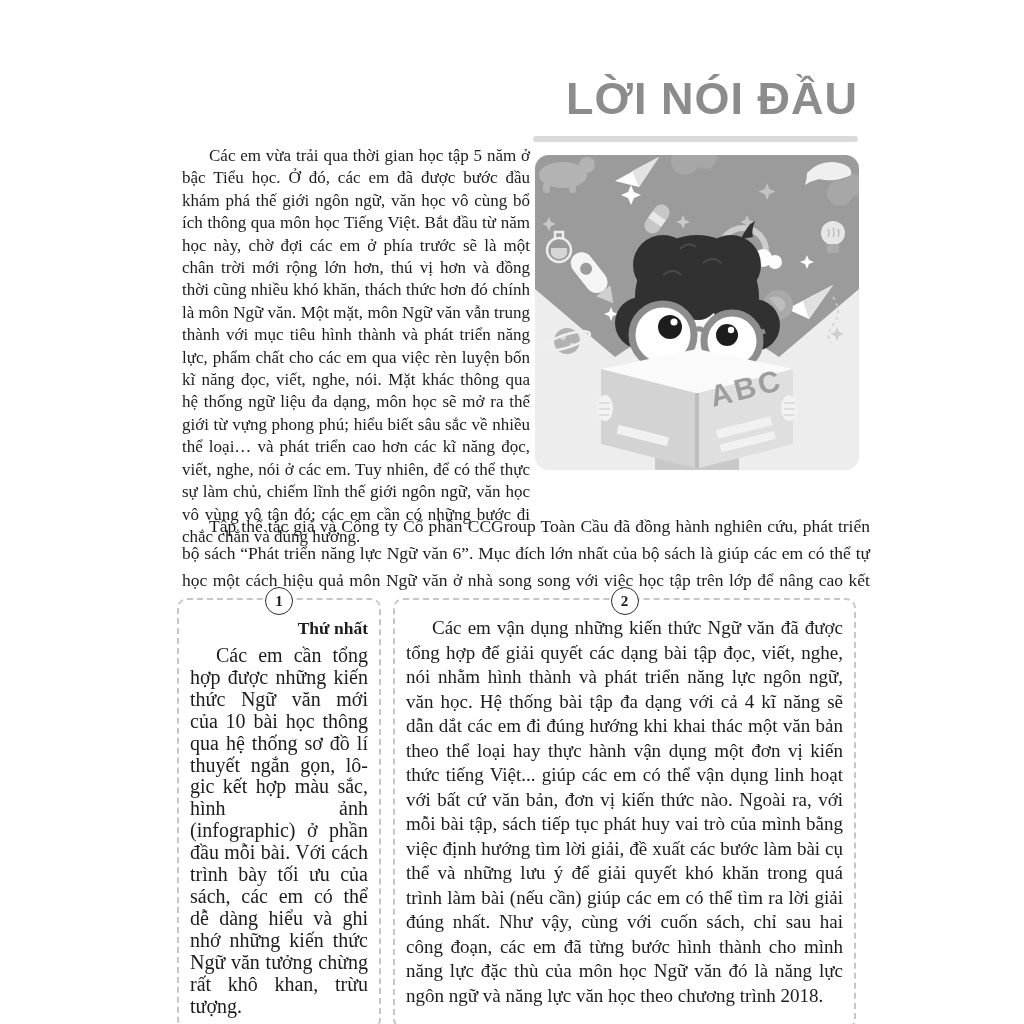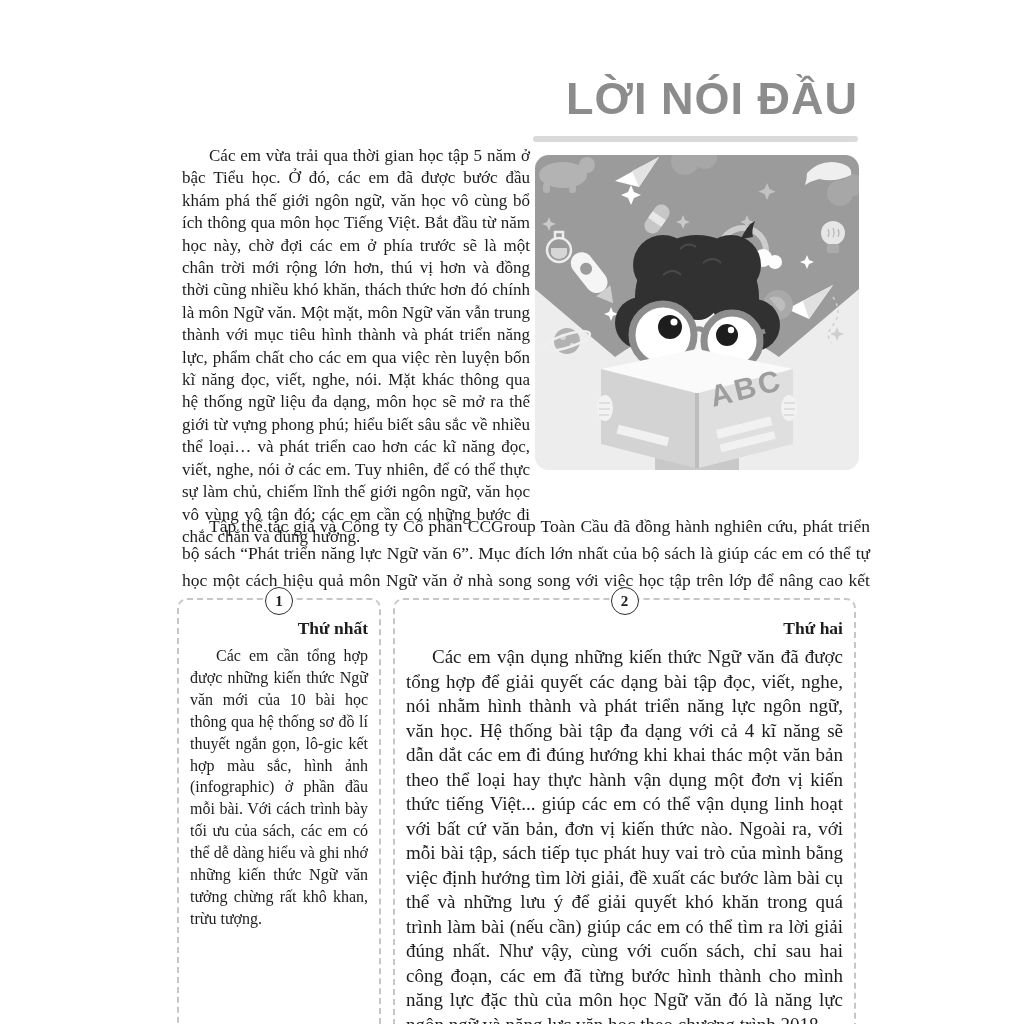--- a/index.html
+++ b/index.html
@@ -47,21 +47,21 @@
     width:26px;height:26px;border-radius:50%;
     border:1.5px solid #2e2e2e;background:#fff;
     display:flex;align-items:center;justify-content:center;
     font-weight:bold;font-size:15px;
   }
   .box-heading{
     margin:2px 0 6px;text-align:right;
     font-weight:bold;font-size:17.5px;
   }
   .box-body{margin:0;text-align:justify;text-indent:26px;}
-  .box--1 .box-body{font-size:16px;line-height:21.9px;font-family:Liberation Serif, serif;}
+  .box--1 .box-body{font-size:20px;line-height:21.9px;font-family:Liberation Serif, serif;}
   .box--2 .box-body{font-size:19px;line-height:24.5px;}
 </style>
 </head>
 <body>
 
 <div class="page">
 
   <h1 class="title">LỜI NÓI ĐẦU</h1>
   <div class="divider"></div>
 
@@ -209,18 +209,17 @@
   <p class="para2">Tập thể tác giả và Công ty Cổ phần CCGroup Toàn Cầu đã đồng hành nghiên cứu, phát triển bộ sách “Phát triển năng lực Ngữ văn 6”. Mục đích lớn nhất của bộ sách là giúp các em có thể tự học một cách hiệu quả môn Ngữ văn ở nhà song song với việc học tập trên lớp để nâng cao kết quả học tập.</p>
 
   <div class="boxes">
     <section class="box box--1">
       <div class="badge">1</div>
       <h2 class="box-heading">Thứ nhất</h2>
       <p class="box-body">Các em cần tổng hợp được những kiến thức Ngữ văn mới của 10 bài học thông qua hệ thống sơ đồ lí thuyết ngắn gọn, lô-gic kết hợp màu sắc, hình ảnh (infographic) ở phần đầu mỗi bài. Với cách trình bày tối ưu của sách, các em có thể dễ dàng hiểu và ghi nhớ những kiến thức Ngữ văn tưởng chừng rất khô khan, trừu tượng.</p>
     </section>
     <section class="box box--2">
       <div class="badge">2</div>
-      <h2 class="box-heading">Thứ hai</h2>
       <p class="box-body">Các em vận dụng những kiến thức Ngữ văn đã được tổng hợp để giải quyết các dạng bài tập đọc, viết, nghe, nói nhằm hình thành và phát triển năng lực ngôn ngữ, văn học. Hệ thống bài tập đa dạng với cả 4 kĩ năng sẽ dẫn dắt các em đi đúng hướng khi khai thác một văn bản theo thể loại hay thực hành vận dụng một đơn vị kiến thức tiếng Việt... giúp các em có thể vận dụng linh hoạt với bất cứ văn bản, đơn vị kiến thức nào. Ngoài ra, với mỗi bài tập, sách tiếp tục phát huy vai trò của mình bằng việc định hướng tìm lời giải, đề xuất các bước làm bài cụ thể và những lưu ý để giải quyết khó khăn trong quá trình làm bài (nếu cần) giúp các em có thể tìm ra lời giải đúng nhất. Như vậy, cùng với cuốn sách, chỉ sau hai công đoạn, các em đã từng bước hình thành cho mình năng lực đặc thù của môn học Ngữ văn đó là năng lực ngôn ngữ và năng lực văn học theo chương trình 2018.</p>
     </section>
   </div>
 
 </div>
 
 </body></html>

